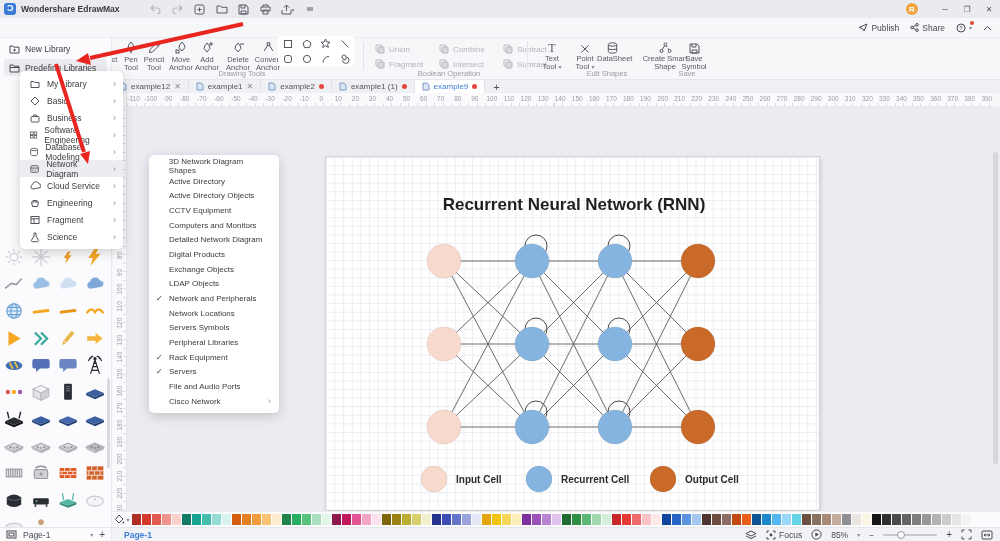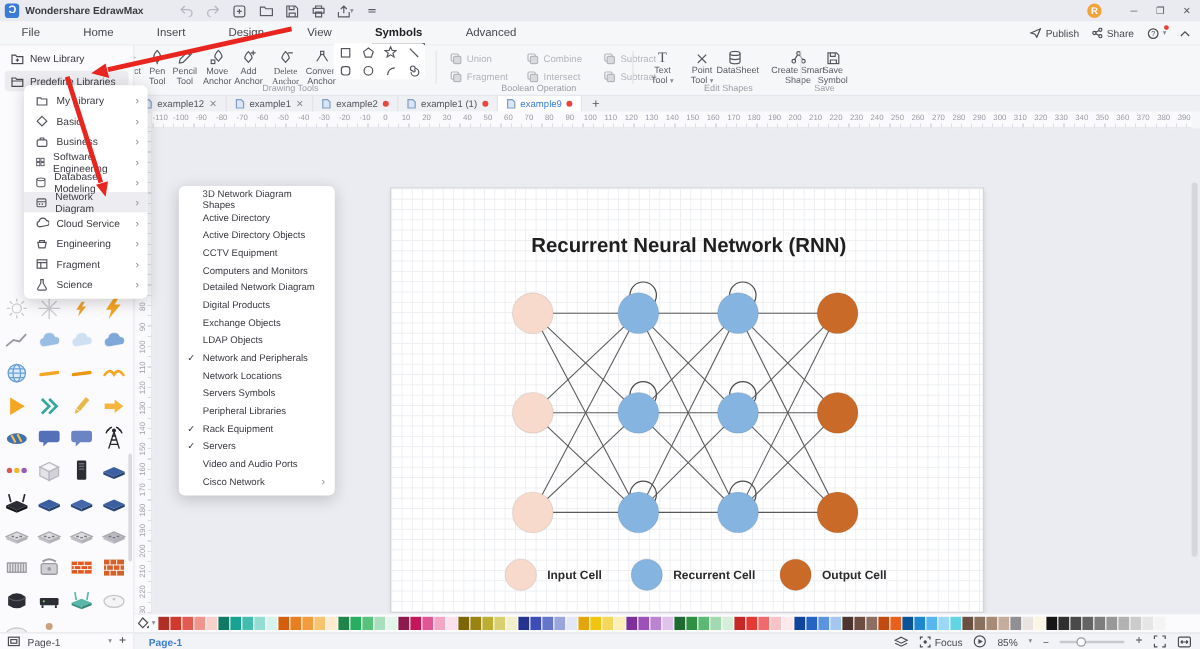--- a/index.html
+++ b/index.html
@@ -151,29 +151,20 @@
       </span>
     <div class="win-group">
       <div id="avatar">R</div>
       <div class="winbtn">─</div>
       <div class="winbtn">❐</div>
       <div class="winbtn">✕</div>
     </div>
   </div>
 
   <div id="menubar" class="abs">
-    <div id="menubar-items" style="display:flex;">
-        <div class="menu-item">File</div>
-        <div class="menu-item">Home</div>
-        <div class="menu-item">Insert</div>
-        <div class="menu-item">Design</div>
-        <div class="menu-item">View</div>
-        <div class="menu-item active">Symbols</div>
-        <div class="menu-item">Advanced</div>
-      </div>
     <div id="menubar-right">
       <span class="mb-right-item">
         <svg width="10" height="9" viewBox="0 0 10 9">
             <path d="M1 4.5 L9 1 L6 8 L4.5 5.5 Z" fill="none" stroke="currentColor"></path>
           </svg>
         <span>Publish</span>
         </span>
       <span class="mb-right-item">
         <svg width="9" height="9" viewBox="0 0 9 9">
             <circle cx="2" cy="4.5" r="1.3" fill="none" stroke="currentColor"></circle>
@@ -238,21 +229,21 @@
         </div>
         <div class="tool-btn" style="left: 80px;">
           <div class="ticon">
             <svg width="13" height="13" viewBox="0 0 13 13">
               <path d="M6 2 Q9 5 9 7.5 L6 11 L3 7.5 Q3 5 6 2 Z" fill="none" stroke="#55555e"></path>
               <path d="M10 1 v4 M8 3 h4" stroke="#55555e"></path>
             </svg>
           </div>
           <div class="tlabel">Add<br>Anchor</div>
         </div>
-        <div class="tool-btn" style="left: 111px; font-family: Liberation Serif, serif;">
+        <div class="tool-btn" style="left: 111px;">
           <div class="ticon">
             <svg width="13" height="13" viewBox="0 0 13 13">
               <path d="M6 2 Q9 5 9 7.5 L6 11 L3 7.5 Q3 5 6 2 Z" fill="none" stroke="#55555e"></path>
               <path d="M8 3 h4" stroke="#55555e"></path>
             </svg>
           </div>
           <div class="tlabel">Delete<br>Anchor</div>
         </div>
         <div class="tool-btn" style="left: 141px;">
           <div class="ticon">
@@ -1158,21 +1149,21 @@
       <div class="sm-item">
         <span class="chk">✓</span>
         <span>Rack Equipment</span>
       </div>
       <div class="sm-item">
         <span class="chk">✓</span>
         <span>Servers</span>
       </div>
       <div class="sm-item">
         <span class="chk"></span>
-        <span>Video and Audio Ports</span>
+        <span>File and Audio Ports</span>
       </div>
       <div class="sm-item">
         <span class="chk"></span>
         <span>Cisco Network</span>
         <span class="arrow">›</span>
       </div>
     </div>
 
   <svg id="arrows-overlay" class="abs">
     <g>

